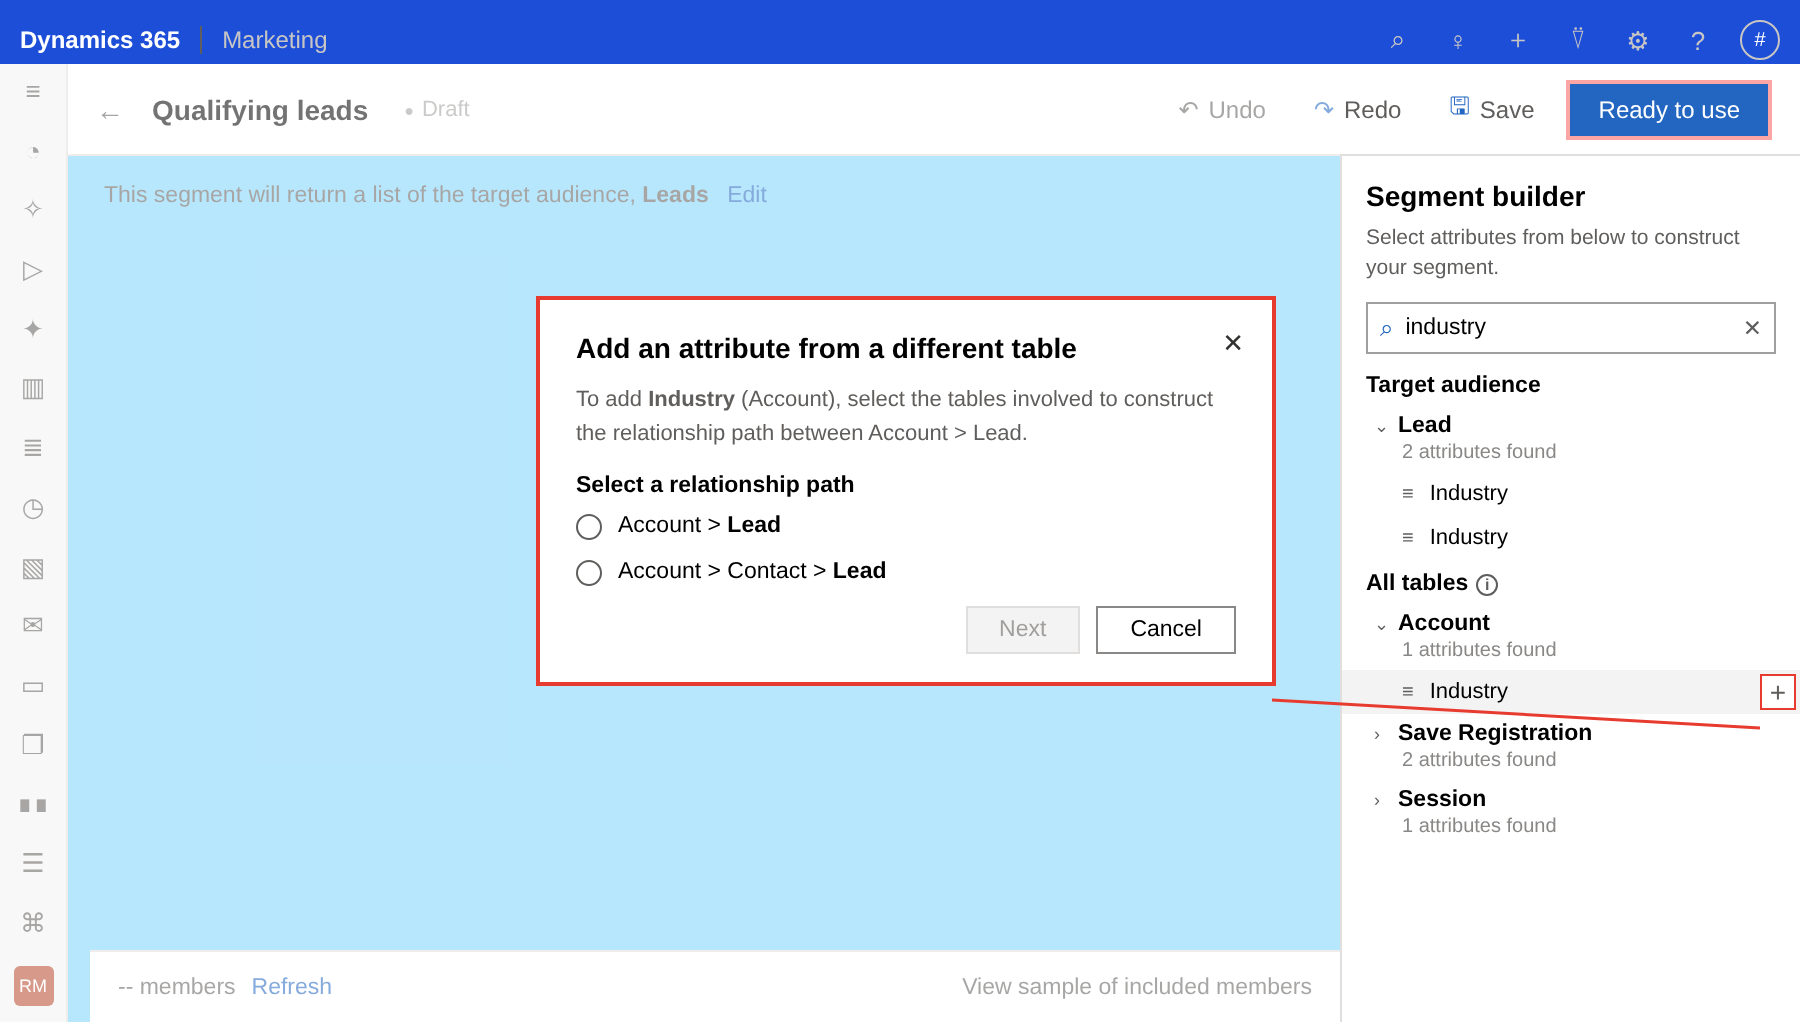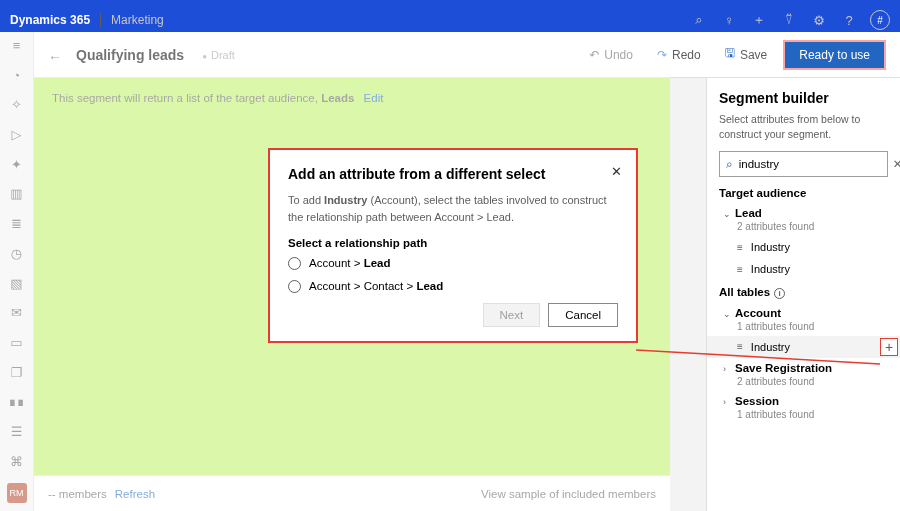--- a/index.html
+++ b/index.html
@@ -23,30 +23,30 @@
   .cmdbar { position:absolute; top:32px; left:34px; right:0; height:46px; background:#fff; border-bottom:1px solid #e1dfdd; display:flex; align-items:center; padding:0 14px; gap:8px; }
   .cmdbar .back { font-size:14px; color:#605e5c; cursor:pointer; margin-right:6px;}
   .cmdbar .title { font-weight:700; font-size:14px; }
   .cmdbar .draft { color:#a19f9d; font-size:11px; margin-left:10px;}
   .cmdbar .dot { color:#a19f9d; font-size:8px; margin-right:4px;}
   .cmdbar .spacer { flex:1; }
   .cmdbar .cbtn { display:flex; align-items:center; gap:5px; font-size:12px; color:#605e5c; padding:4px 8px; cursor:pointer;}
   .cmdbar .ready { background:#2266c1; color:#fff; border:2px solid #fca5a5; padding:6px 14px; font-size:12px; cursor:pointer;}
 
   
-  .main { position:absolute; top:78px; left:34px; right:230px; bottom:0; background:#bef264; }
+  .main { position:absolute; top:78px; left:34px; right:230px; bottom:0; background:#7dd3fc; }
   .intro { padding:14px 18px; font-size:11.5px; color:#605e5c; }
   .intro .link { color:#2266c1; margin-left:6px; cursor:pointer;}
   .searchline { text-align:center; font-size:12px; color:#323130; margin-top:200px;}
-  .footer { position:absolute; bottom:0; left:0; right:0; height:36px; border-top:1px solid #e1dfdd; display:flex; align-items:center; padding:0 14px; font-size:11.5px; color:#605e5c; background:#fff;}
+  .footer { position:absolute; bottom:0; left:11px; right:0; height:36px; border-top:1px solid #e1dfdd; display:flex; align-items:center; padding:0 14px; font-size:11.5px; color:#605e5c; background:#fff;}
   .footer .refresh { color:#2266c1; margin-left:8px; cursor:pointer;}
   .footer .spacer { flex:1; }
 
   
-  .side { position:absolute; top:78px; right:0; width:194px; bottom:0; background:#fff; border-left:1px solid #e1dfdd; padding:12px 12px 0 12px; overflow:visible;}
+  .side { position:absolute; top:78px; right:0; width:230px; bottom:0; background:#fff; border-left:1px solid #e1dfdd; padding:12px 12px 0 12px; overflow:visible;}
   .side h3 { font-size:14px; font-weight:600; margin-bottom:6px;}
   .side .hint { font-size:10.5px; color:#605e5c; margin-bottom:10px; line-height:1.4;}
   .side .search { display:flex; align-items:center; border:1px solid #a19f9d; height:26px; padding:0 6px; font-size:11.5px; color:#323130; margin-bottom:10px;}
   .side .search .mag { color:#2266c1; margin-right:6px; font-size:12px;}
   .side .search .clr { color:#605e5c; cursor:pointer;}
   .side .search input { border:none; outline:none; flex:1; font-size:11.5px; background:transparent;}
   .side .sec { font-size:11.5px; font-weight:600; margin:6px 0 4px 0;}
   .side .info-i { display:inline-block; width:11px; height:11px; border:1px solid #605e5c; border-radius:50%; font-size:8px; line-height:10px; text-align:center; color:#605e5c; margin-left:4px; vertical-align:middle;}
   .side .node { font-size:11.5px; padding:4px 0 2px 4px; cursor:pointer;}
   .side .node .chev { display:inline-block; width:12px; color:#605e5c; font-size:9px;}
@@ -189,21 +189,21 @@
 <div class="dim" style="top:32px; right:230px;"></div>
 
 <div class="connector">
   <svg>
       <line x1="0" y1="0" x2="244" y2="14" stroke="#e73b2f" stroke-width="1.5"></line>
     </svg>
 </div>
 
 <div class="modal">
   <span class="close">✕</span>
-  <h4>Add an attribute from a different select</h4>
+  <h4>Add an attribute from a different table</h4>
   <p>
     <span>To add </span><b>Industry</b><span> (Account), select the tables involved to construct the relationship path between Account &gt; Lead.</span>
   </p>
   <div class="lbl">Select a relationship path</div>
   <div class="radio">
     <span class="circ"></span>
     <span><span>Account &gt; </span><b>Lead</b></span>
   </div>
   <div class="radio">
     <span class="circ"></span>

